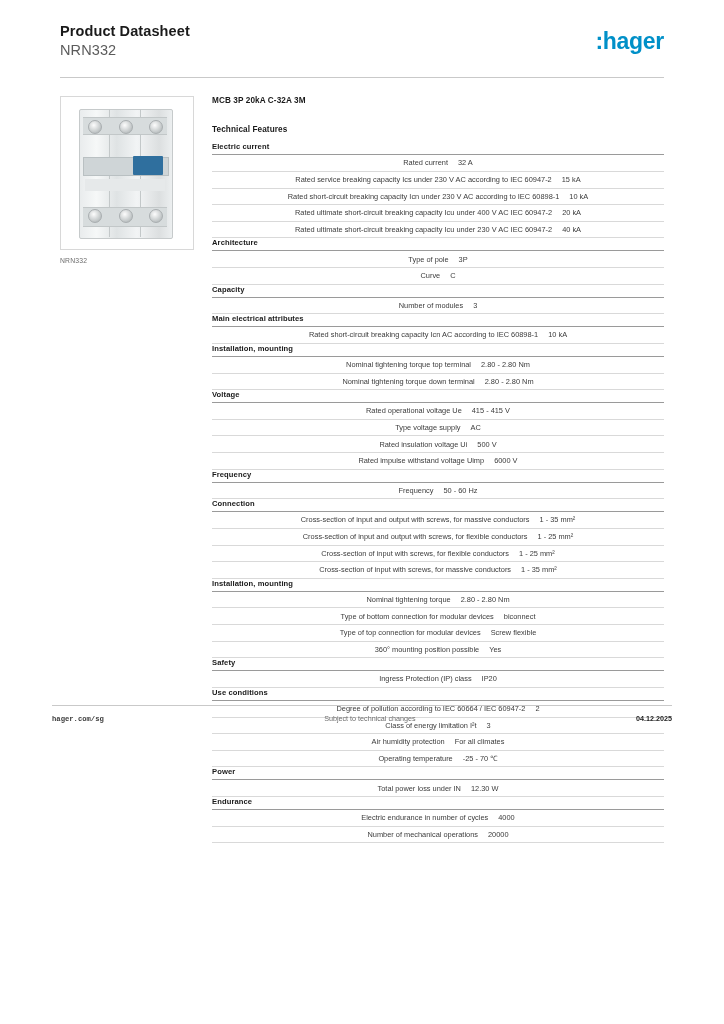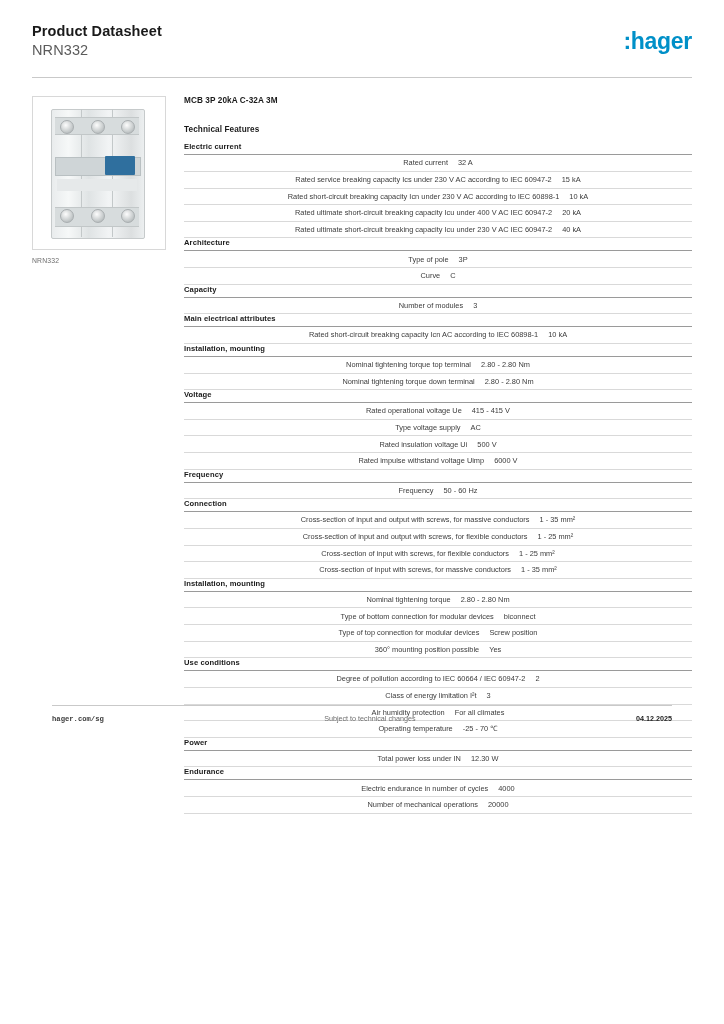--- a/index.html
+++ b/index.html
@@ -13,21 +13,21 @@
     font-family: "Liberation Sans", sans-serif;
     color: #1a1a1a;
     position: relative;
     overflow: hidden;
   }
   .page {
     position: relative;
     width: 724px;
     height: 751px;
     box-sizing: border-box;
-    padding: 0 32px;
+    padding: 0 60px;
   }
 
   
   .header {
     display: flex;
     align-items: flex-start;
     justify-content: space-between;
     padding-top: 22px;
   }
   .header-titles {
@@ -383,25 +383,32 @@
             <div class="row">
               <div class="lbl">Nominal tightening torque</div>
               <div class="val">2.80 - 2.80 Nm</div>
             </div>
             <div class="row">
               <div class="lbl">Type of bottom connection for modular devices</div>
               <div class="val">biconnect</div>
             </div>
             <div class="row">
               <div class="lbl">Type of top connection for modular devices</div>
-              <div class="val">Screw position</div>
+              <div class="val">Screw flexible</div>
             </div>
             <div class="row">
               <div class="lbl">360° mounting position possible</div>
               <div class="val">Yes</div>
+            </div>
+          </div>
+          <div class="group">
+            <div class="group-title">Safety</div>
+            <div class="row">
+              <div class="lbl">Ingress Protection (IP) class</div>
+              <div class="val">IP20</div>
             </div>
           </div>
           <div class="group">
             <div class="group-title">Use conditions</div>
             <div class="row">
               <div class="lbl">Degree of pollution according to IEC 60664 / IEC 60947-2</div>
               <div class="val">2</div>
             </div>
             <div class="row">
               <div class="lbl">Class of energy limitation I²t</div>

